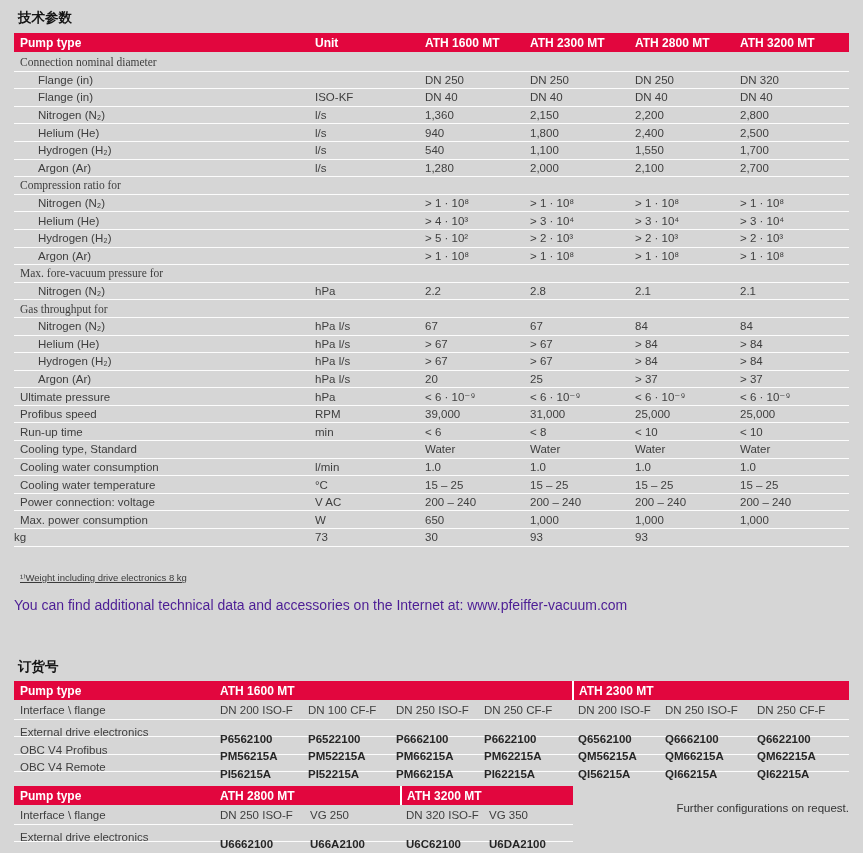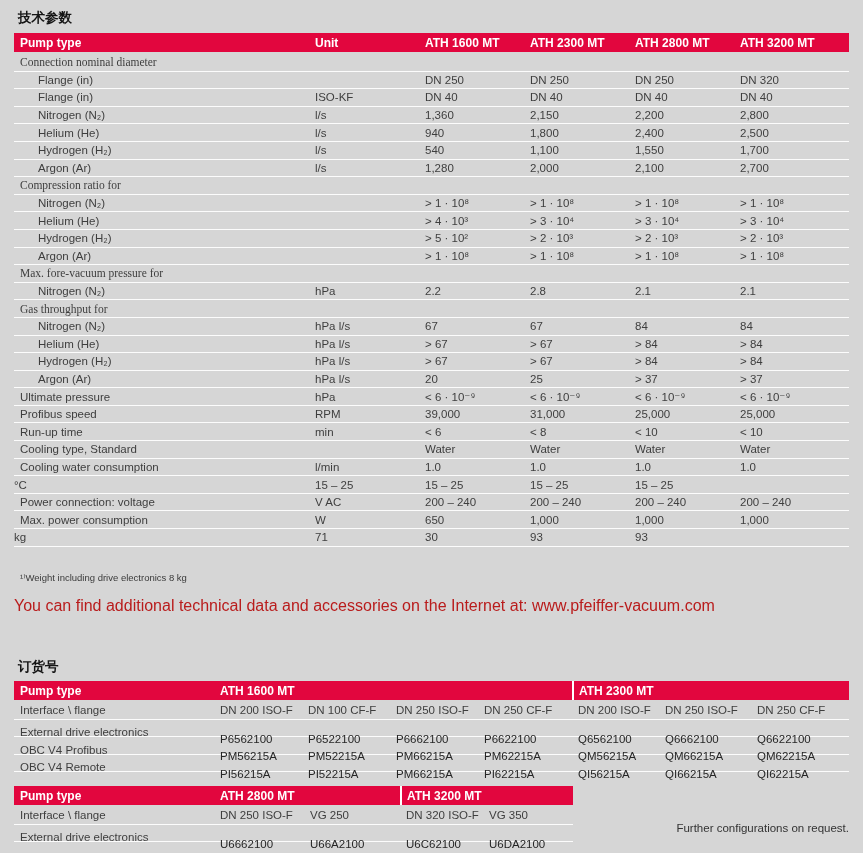--- a/index.html
+++ b/index.html
@@ -21,41 +21,41 @@
   .tgrid{ display:grid; grid-template-columns:301px 110px 105px 105px 105px 109px; align-items:center; }
   #tech-table .thead{ background:var(--red); color:#fff; font-weight:bold; font-size:12px; height:19px; margin-bottom:2px; }
   #tech-table .thead .hcell:first-child{ padding-left:6px; }
   .trow{ height:17.6px; font-size:11.5px; border-bottom:1px solid rgba(255,255,255,.92); }
   .trow .rlabel{ padding-left:6px; white-space:nowrap; }
   .trow .rlabel.indent{ padding-left:24px; }
   .trow .runit, .trow .rval{ white-space:nowrap; }
   .trow.section .rlabel{ grid-column:1 / -1;font-family:Liberation Serif, serif; }
 
   
-  #footnote{ position:absolute; left:20px; top:572px; font-size:9.5px; color:#3a3a3a; }
-  #internet-note{ position:absolute; left:14px; top:597px; font-size:16px; color:#b91c1c; }
-  #further-note{ position:absolute; right:14px; top:822px; font-size:11.5px; color:#333; }
+  #footnote{ position:absolute; left:20px; top:572px; font-size:9.5px; color:#3a3a3a;text-decoration:underline; }
+  #internet-note{ position:absolute; left:14px; top:597px; font-size:14px; color:#4c1d95; }
+  #further-note{ position:absolute; right:14px; top:802px; font-size:11.5px; color:#333; }
 
   
   .otable{ position:absolute; left:14px; }
   #order-table-1{ top:681px; width:835px; }
   #order-table-2{ top:786px; width:559px; }
   .ogrid1{ display:grid; grid-template-columns:206px 88px 88px 88px 88px 93px 92px 92px; align-items:center; }
   .ogrid2{ display:grid; grid-template-columns:206px 90px 90px 89px 84px; align-items:center; }
   .ohead{ background:var(--red); color:#fff; font-weight:bold; font-size:12px; height:19px; margin-bottom:2px; }
   .ohead .hcell:first-child{ padding-left:6px; }
   .ohead .gspan4{ grid-column:span 4; }
   .ohead .gspan3{ grid-column:span 3; }
   .ohead .gspan2{ grid-column:span 2; }
   .ohead .gdiv{ border-left:2px solid #fff; padding-left:5px; height:100%; display:flex; align-items:center; }
   .orow{ height:17.5px; font-size:11.5px; border-bottom:1px solid rgba(255,255,255,.92); }
   .orow .olabel{ padding-left:6px; white-space:nowrap; }
   .orow .oval{ white-space:nowrap; }
   .orow .oval.div2{ padding-left:6px; }
-  .orow.boldvals .oval{ font-weight:normal; color:var(--dark);margin-top:13px; }
+  .orow.boldvals .oval{ font-weight:bold; color:var(--dark);margin-top:13px; }
 </style>
 </head>
 <body>
 
 <div id="tech-title" class="title">技术参数</div>
 
 <div id="tech-table">
   <div class="tgrid thead">
     <div class="hcell">Pump type</div>
     <div class="hcell">Unit</div>
@@ -231,20 +231,21 @@
       </div>
       <div class="tgrid trow">
         <div class="rlabel">Cooling water consumption</div>
         <div class="runit">l/min</div>
         <div class="rval">1.0</div>
         <div class="rval">1.0</div>
         <div class="rval">1.0</div>
         <div class="rval">1.0</div>
       </div>
       <div class="tgrid trow">
+        <div class="rlabel">Cooling water temperature</div>
         <div class="runit">°C</div>
         <div class="rval">15 – 25</div>
         <div class="rval">15 – 25</div>
         <div class="rval">15 – 25</div>
         <div class="rval">15 – 25</div>
       </div>
       <div class="tgrid trow">
         <div class="rlabel">Power connection: voltage</div>
         <div class="runit">V AC</div>
         <div class="rval">200 – 240</div>
@@ -255,21 +256,21 @@
       <div class="tgrid trow">
         <div class="rlabel">Max. power consumption</div>
         <div class="runit">W</div>
         <div class="rval">650</div>
         <div class="rval">1,000</div>
         <div class="rval">1,000</div>
         <div class="rval">1,000</div>
       </div>
       <div class="tgrid trow">
         <div class="runit">kg</div>
-        <div class="rval">71</div>
+        <div class="rval">73</div>
         <div class="rval">30</div>
         <div class="rval">93</div>
         <div class="rval">93</div>
       </div>
     </div>
 </div>
 
 <div id="footnote">¹⁾Weight including drive electronics 8 kg</div>
 <div id="internet-note">You can find additional technical data and accessories on the Internet at: www.pfeiffer-vacuum.com</div>
 

